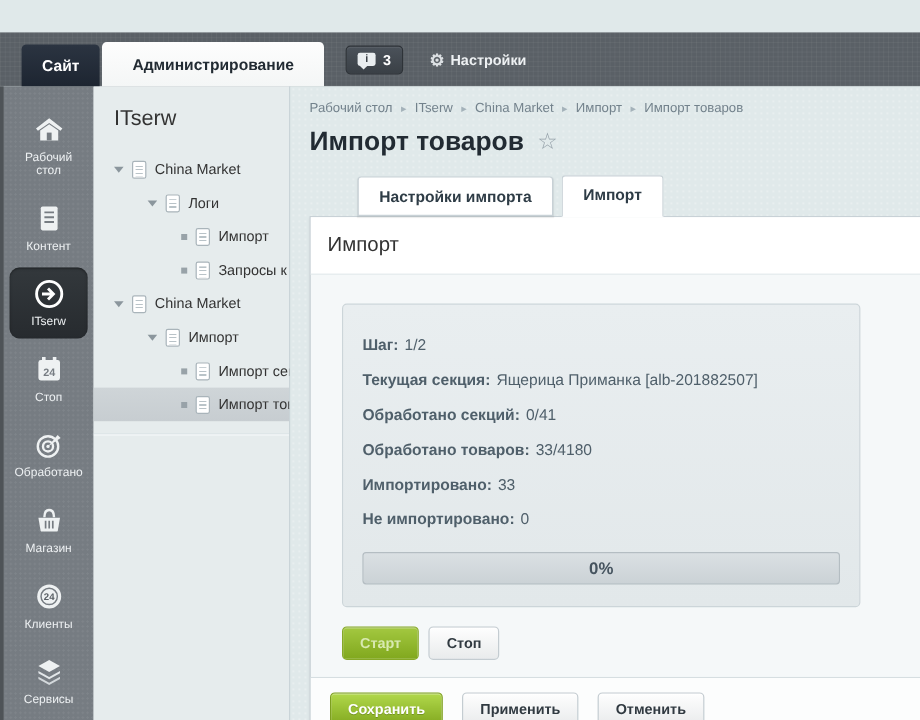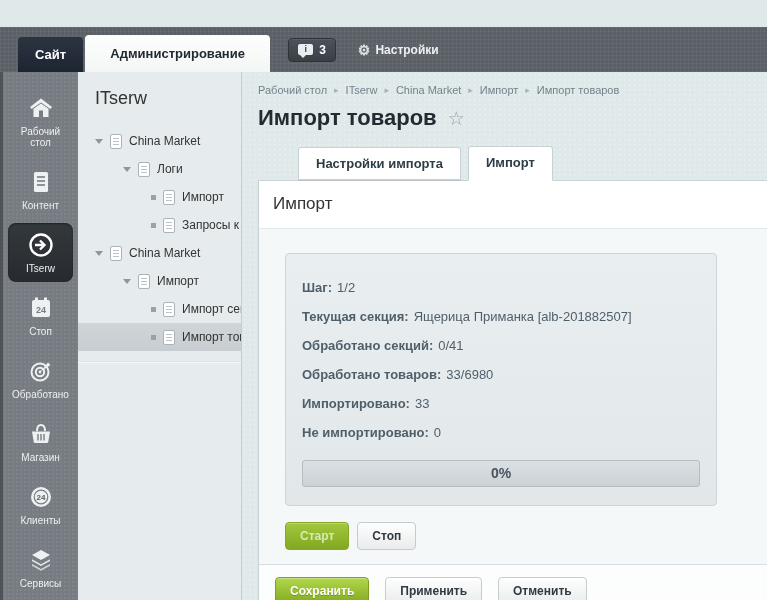--- a/index.html
+++ b/index.html
@@ -301,21 +301,21 @@
             <div class="irow">
               <b>Шаг:</b><span>1/2</span>
             </div>
             <div class="irow">
               <b>Текущая секция:</b><span>Ящерица Приманка [alb-201882507]</span>
             </div>
             <div class="irow">
               <b>Обработано секций:</b><span>0/41</span>
             </div>
             <div class="irow">
-              <b>Обработано товаров:</b><span>33/6980</span>
+              <b>Обработано товаров:</b><span>33/4180</span>
             </div>
             <div class="irow">
               <b>Импортировано:</b><span>33</span>
             </div>
             <div class="irow">
               <b>Не импортировано:</b><span>0</span>
             </div>
             <div class="progress">
               <span>0%</span>
             </div>

